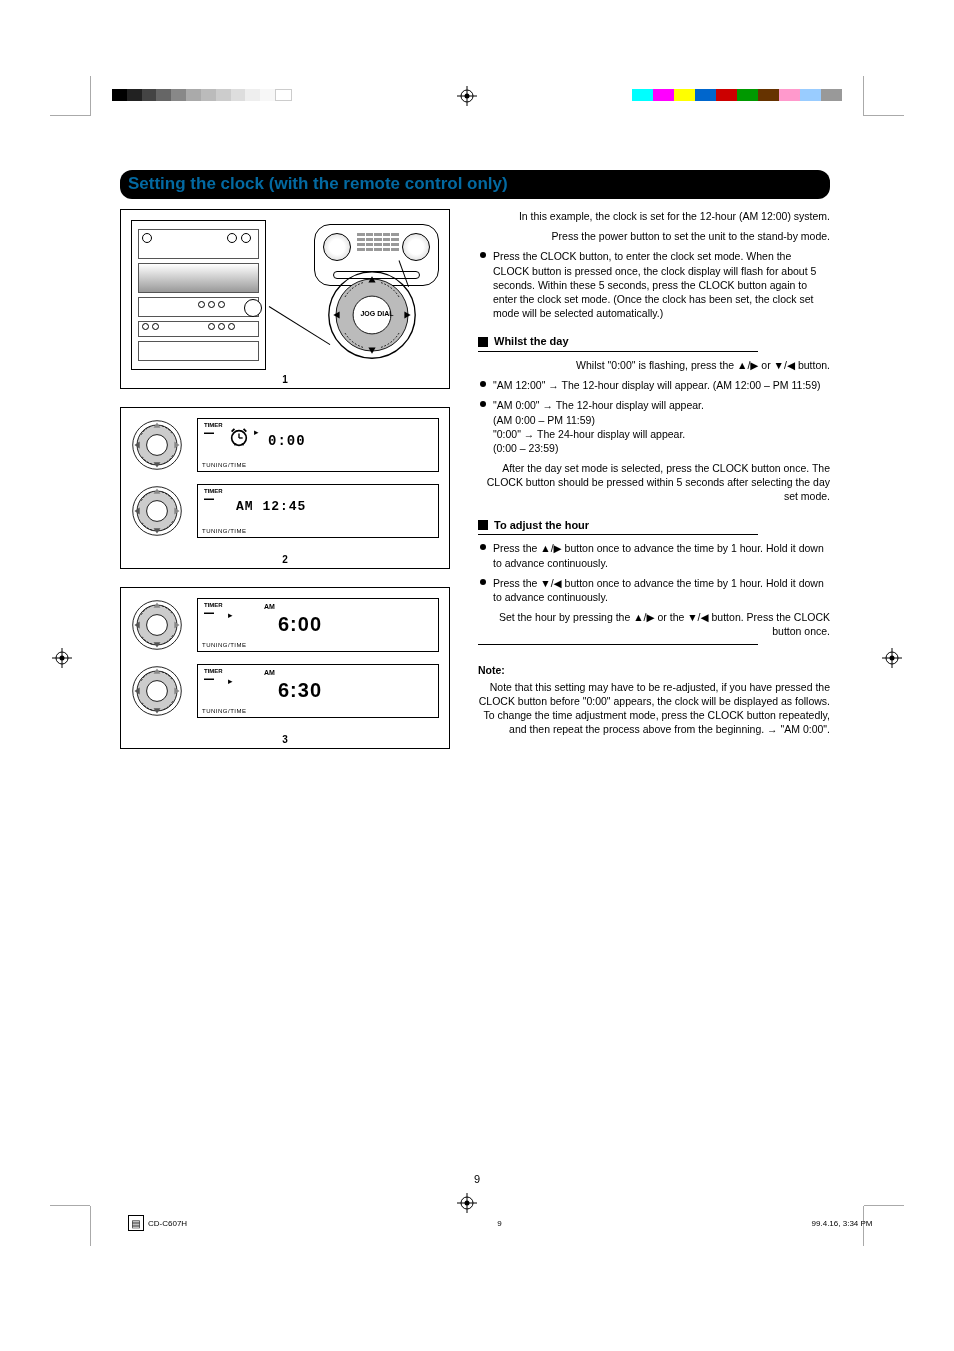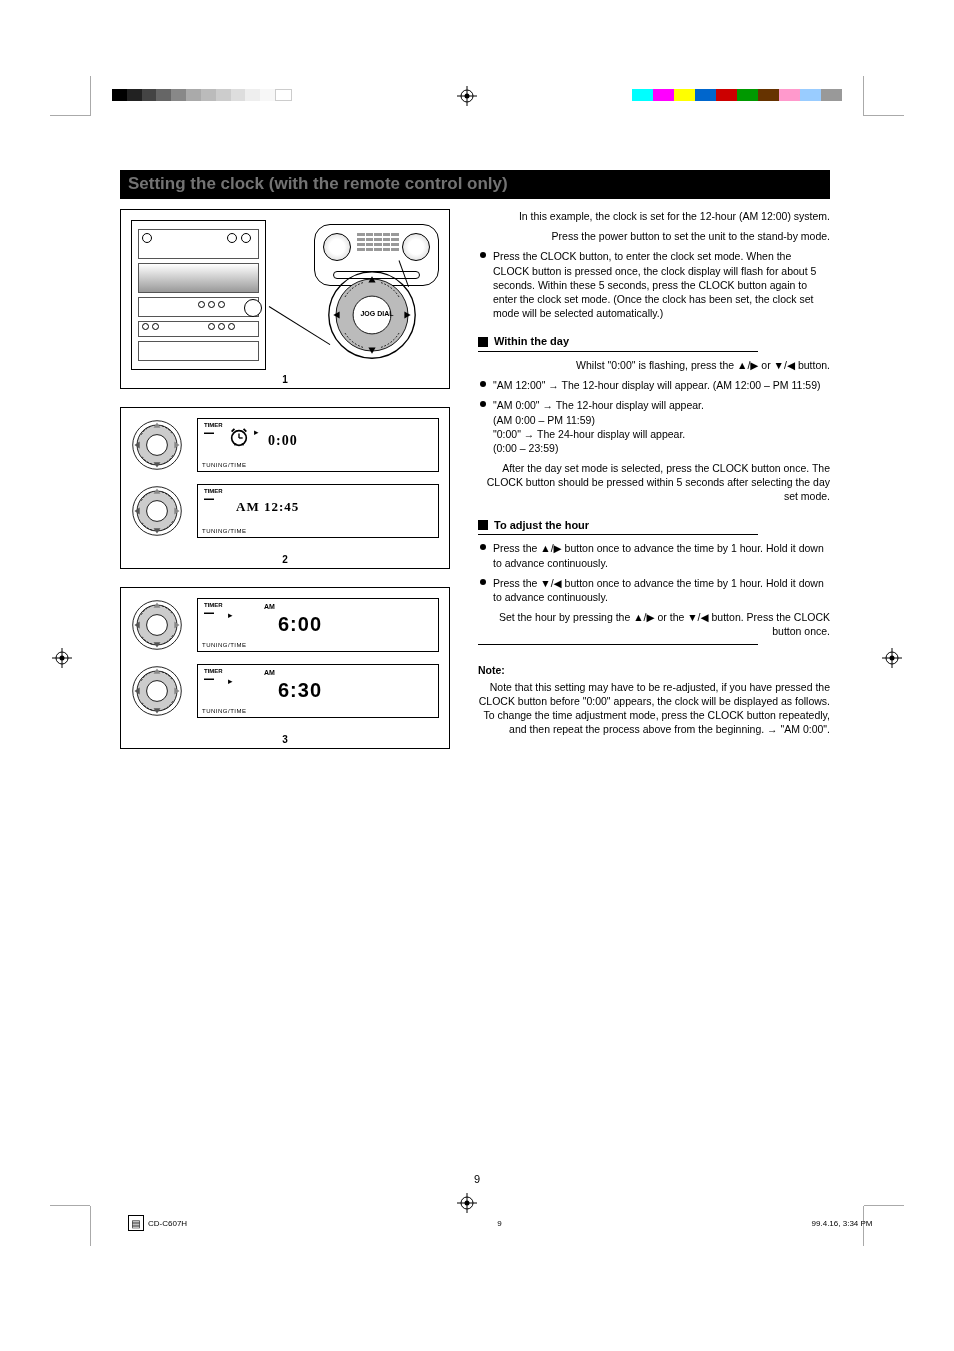--- a/index.html
+++ b/index.html
@@ -53,24 +53,25 @@
   
   .page {
     position: absolute;
     top: 170px;
     left: 120px;
     width: 710px;
   }
 
   .title-bar {
     background: #000;
-    color: #737373;
+    color: #0369a1;
     padding: 4px 8px 5px 8px;
     font-size: 17px;
     font-weight: bold;
+    border-radius: 12px;
   }
 
   .columns {
     display: flex;
     gap: 28px;
     margin-top: 10px;
   }
   .col-left { width: 330px; }
   .col-right { flex: 1; font-size: 10.5px; line-height: 1.35; }
 
@@ -178,21 +179,21 @@
     position: absolute; top: 3px; left: 6px;
   }
   .display-screen .under { position: absolute; top: 10px; left: 6px; font-size: 5px; }
   .display-screen .tun {
     position: absolute; left: 4px; bottom: 3px;
     font-size: 6px; letter-spacing: 0.5px;
   }
   .display-screen .main-text {
     position: absolute; top: 18px; left: 48px;
     font-size: 14px; font-weight: bold;
-    font-family: Liberation Serif, serif;
+    font-family: Liberation Mono, monospace;
     letter-spacing: 1px;
   }
   .display-screen .main-time {
     position: absolute; top: 14px; left: 80px;
     font-size: 20px; font-weight: 900;
     font-family: 'Arial Black', Arial, sans-serif;
     letter-spacing: 1px;
   }
   .display-screen .clock-icon {
     position: absolute; top: 8px; left: 30px;
@@ -550,21 +551,21 @@
       <p class="para">In this example, the clock is set for the 12-hour (AM 12:00) system.</p>
       <p class="para">Press the power button to set the unit to the stand-by mode.</p>
 
       <div class="bullet-row">
         <div class="dot"></div>
         <div>Press the CLOCK button, to enter the clock set mode. When the CLOCK button is pressed once, the clock display will flash for about 5 seconds. Within these 5 seconds, press the CLOCK button again to enter the clock set mode. (Once the clock has been set, the clock set mode will be selected automatically.)</div>
       </div>
 
       <div class="sub-heading">
         <span class="sq"></span>
-        <span>Within the day</span>
+        <span>Whilst the day</span>
       </div>
       <hr class="sub-rule">
       <p class="para">Whilst "0:00" is flashing, press the ▲/▶ or ▼/◀ button.</p>
       <div class="bullet-row">
         <div class="dot"></div>
         <div>"AM 12:00" → The 12-hour display will appear. (AM 12:00 – PM 11:59)</div>
       </div>
       <div class="bullet-row">
         <div class="dot"></div>
         <div>

